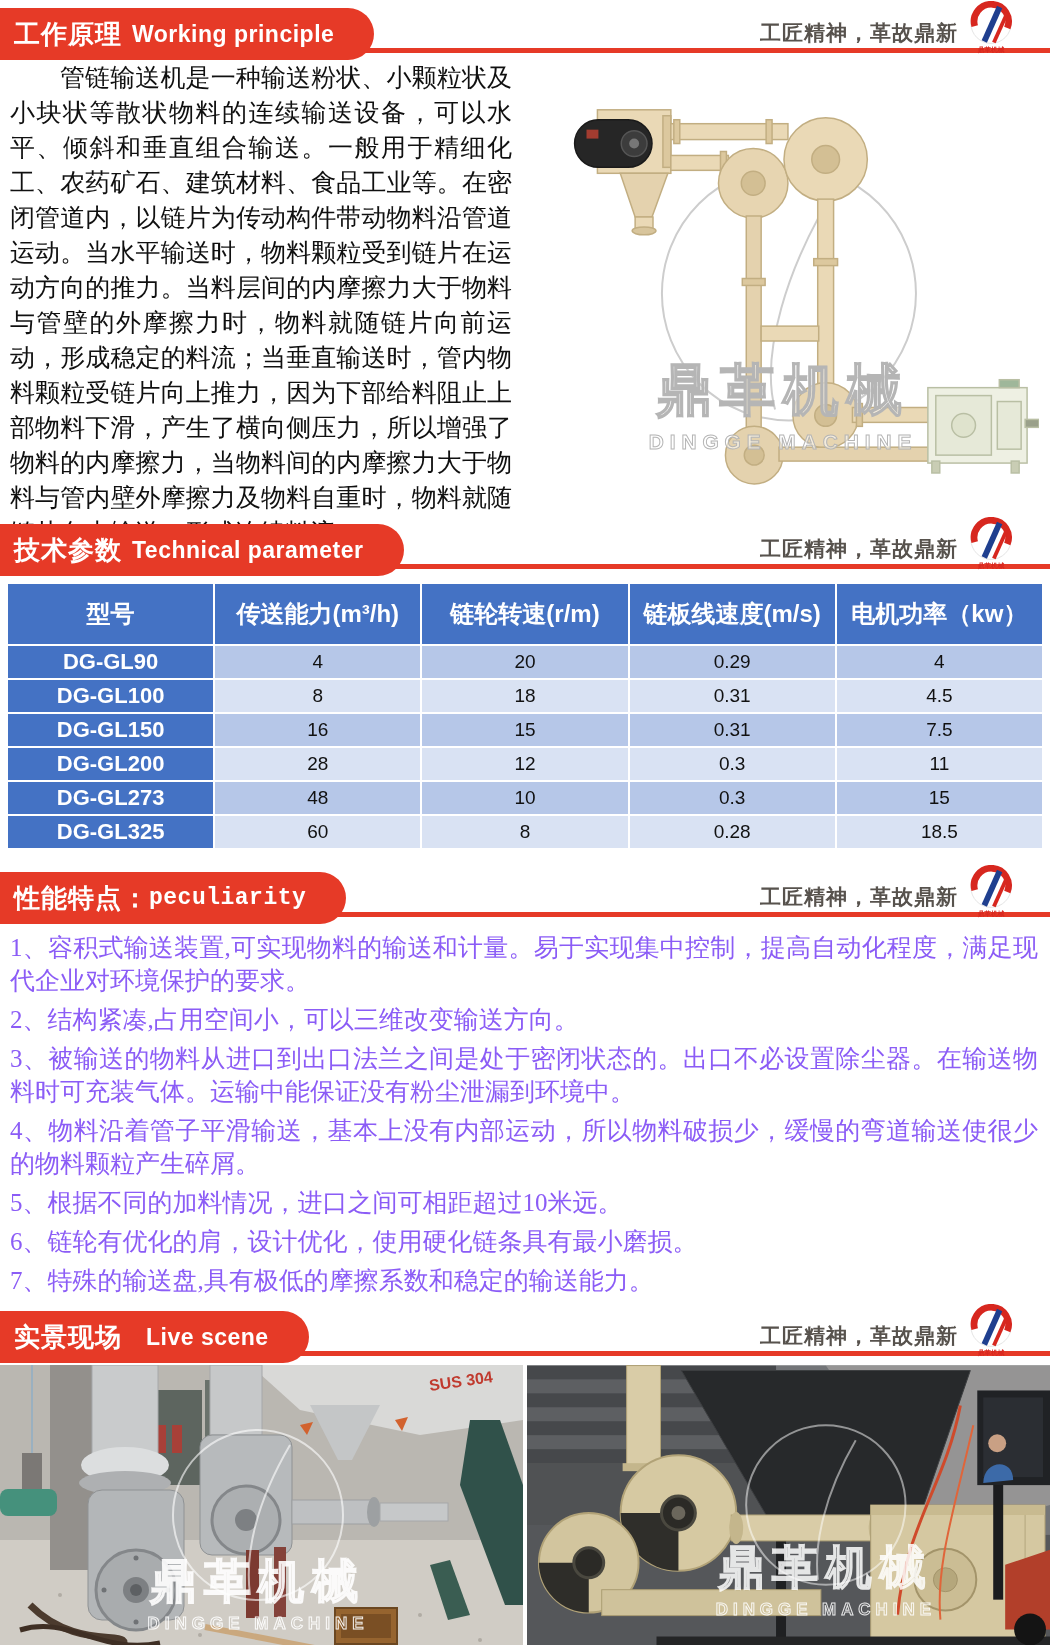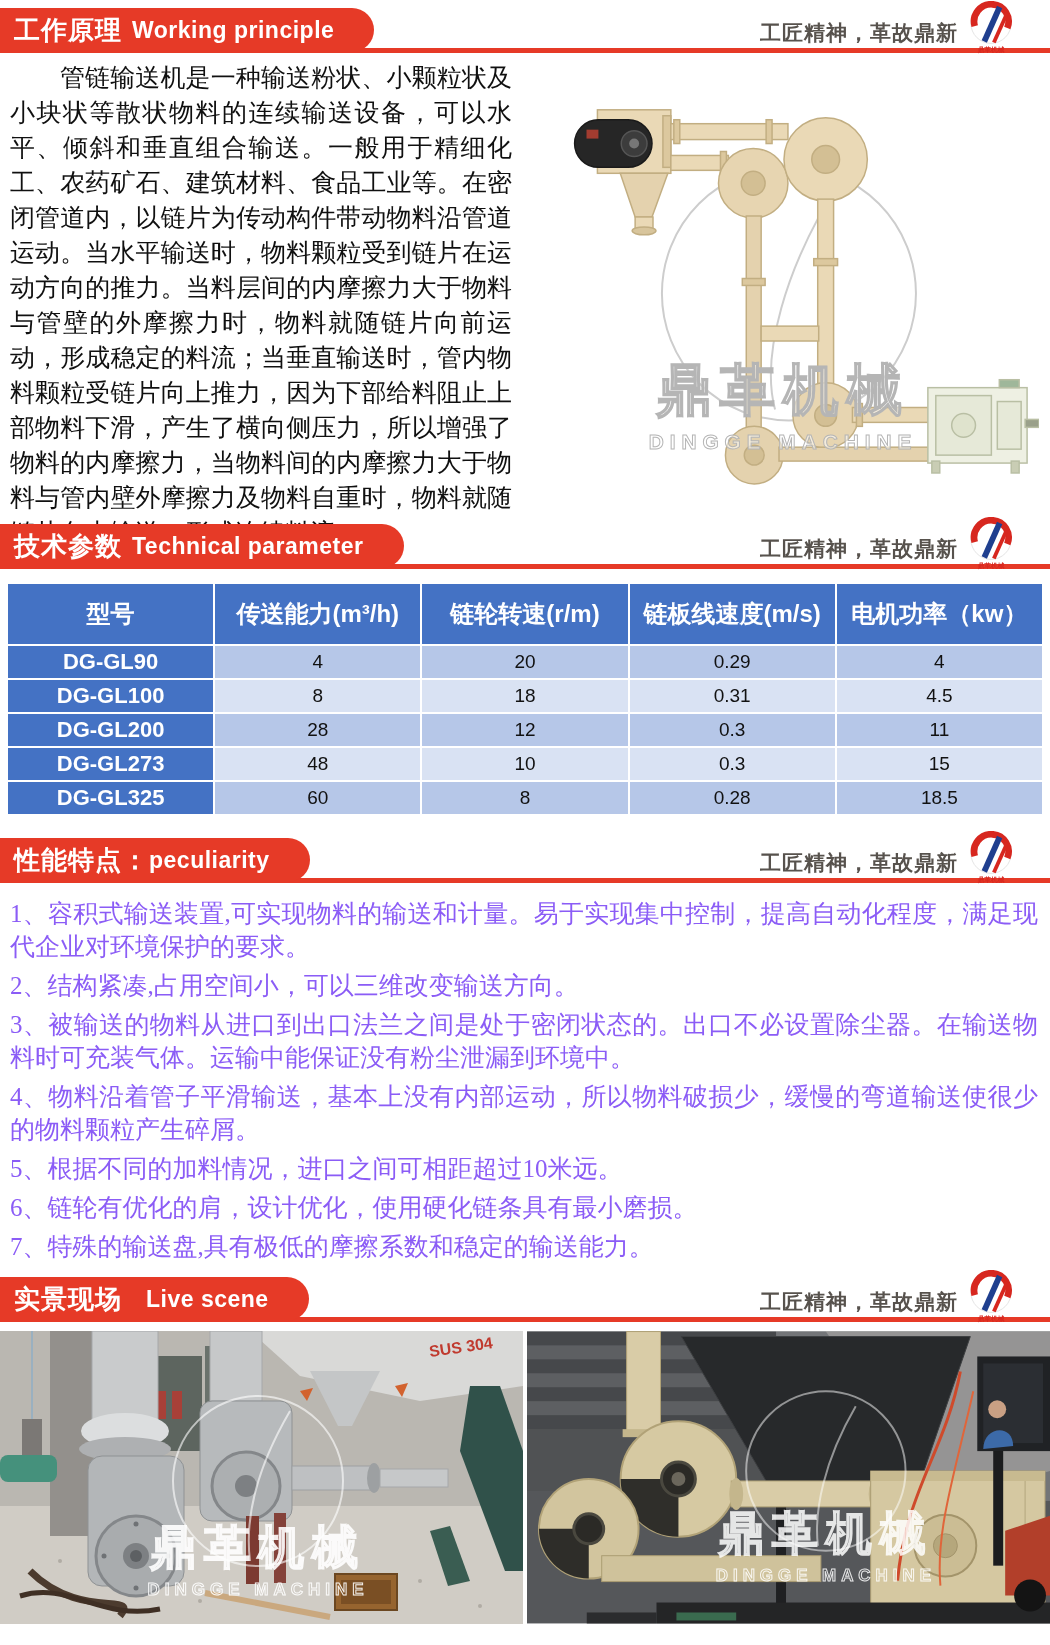--- a/index.html
+++ b/index.html
@@ -1,20 +1,20 @@
 <!DOCTYPE html>
 <html><head>
 <meta charset="utf-8">
 <style>
   html,body{margin:0;padding:0;background:#fff;}
   #page{width:1050px;height:1645px;overflow:hidden;background:#fff;position:relative;
         font-family:"Liberation Sans",sans-serif;}
   
   .sec-header{position:relative;height:56px;}
-  .band{position:absolute;left:0;top:8px;height:44px;min-width:290px;box-sizing:border-box;
+  .band{position:absolute;left:0;top:8px;height:52px;min-width:290px;box-sizing:border-box;
         background:#e63a27;border-radius:0 26px 26px 0;display:flex;align-items:center;
         padding:0 40px 0 14px;z-index:2;}
   .band-zh{color:#fff;font-size:26px;font-weight:bold;letter-spacing:1px;}
   .band-en{color:#fff;font-size:23px;font-weight:bold;margin-left:10px;letter-spacing:0.5px;}
   .redline{position:absolute;left:0;top:48px;width:1050px;height:5px;background:#e63a27;}
   .hdr-right{position:absolute;right:36px;top:6px;height:46px;display:flex;align-items:center;gap:10px;z-index:3;}
   .tagline{color:#57524d;font-size:21px;font-weight:bold;letter-spacing:1px;margin-top:8px;}
   .logo{width:46px;height:56px;display:block;}
   
   .intro-row{display:flex;height:456px;padding:4px 0 0 10px;box-sizing:border-box;}
@@ -163,20 +163,27 @@
         <td class="val">4</td>
       </tr>
       <tr>
         <td class="model">DG-GL100</td>
         <td class="val">8</td>
         <td class="val">18</td>
         <td class="val">0.31</td>
         <td class="val">4.5</td>
       </tr>
       <tr>
+        <td class="model">DG-GL150</td>
+        <td class="val">16</td>
+        <td class="val">15</td>
+        <td class="val">0.31</td>
+        <td class="val">7.5</td>
+      </tr>
+      <tr>
         <td class="model">DG-GL200</td>
         <td class="val">28</td>
         <td class="val">12</td>
         <td class="val">0.3</td>
         <td class="val">11</td>
       </tr>
       <tr>
         <td class="model">DG-GL273</td>
         <td class="val">48</td>
         <td class="val">10</td>
@@ -189,21 +196,21 @@
         <td class="val">8</td>
         <td class="val">0.28</td>
         <td class="val">18.5</td>
       </tr>
     </tbody>
   </table>
 
   <div class="sec-header mt14">
     <div class="band">
       <span class="band-zh">性能特点：</span>
-      <span class="band-en" style="margin-left:0;">peculiarity</span>
+      <span class="band-en" style="margin-left:0;font-family:Liberation Mono, monospace;">peculiarity</span>
     </div>
     <div class="hdr-right">
       <span class="tagline">工匠精神，革故鼎新</span>
       <svg class="logo" viewBox="0 0 48 58">
         <circle cx="24" cy="23" r="21" fill="#fff" stroke="#e3e3e3" stroke-width="1"></circle>
         <path d="M7 26 A18 18 0 1 1 41 28" fill="none" stroke="#d7271f" stroke-width="7"></path>
         <line x1="33" y1="6" x2="17" y2="42" stroke="#1f3f8f" stroke-width="6"></line>
         <line x1="41" y1="12" x2="27" y2="43" stroke="#d7271f" stroke-width="4"></line>
         <text x="24" y="53" text-anchor="middle" font-size="7" fill="#d7271f" font-weight="bold">鼎革机械</text>
       </svg>

